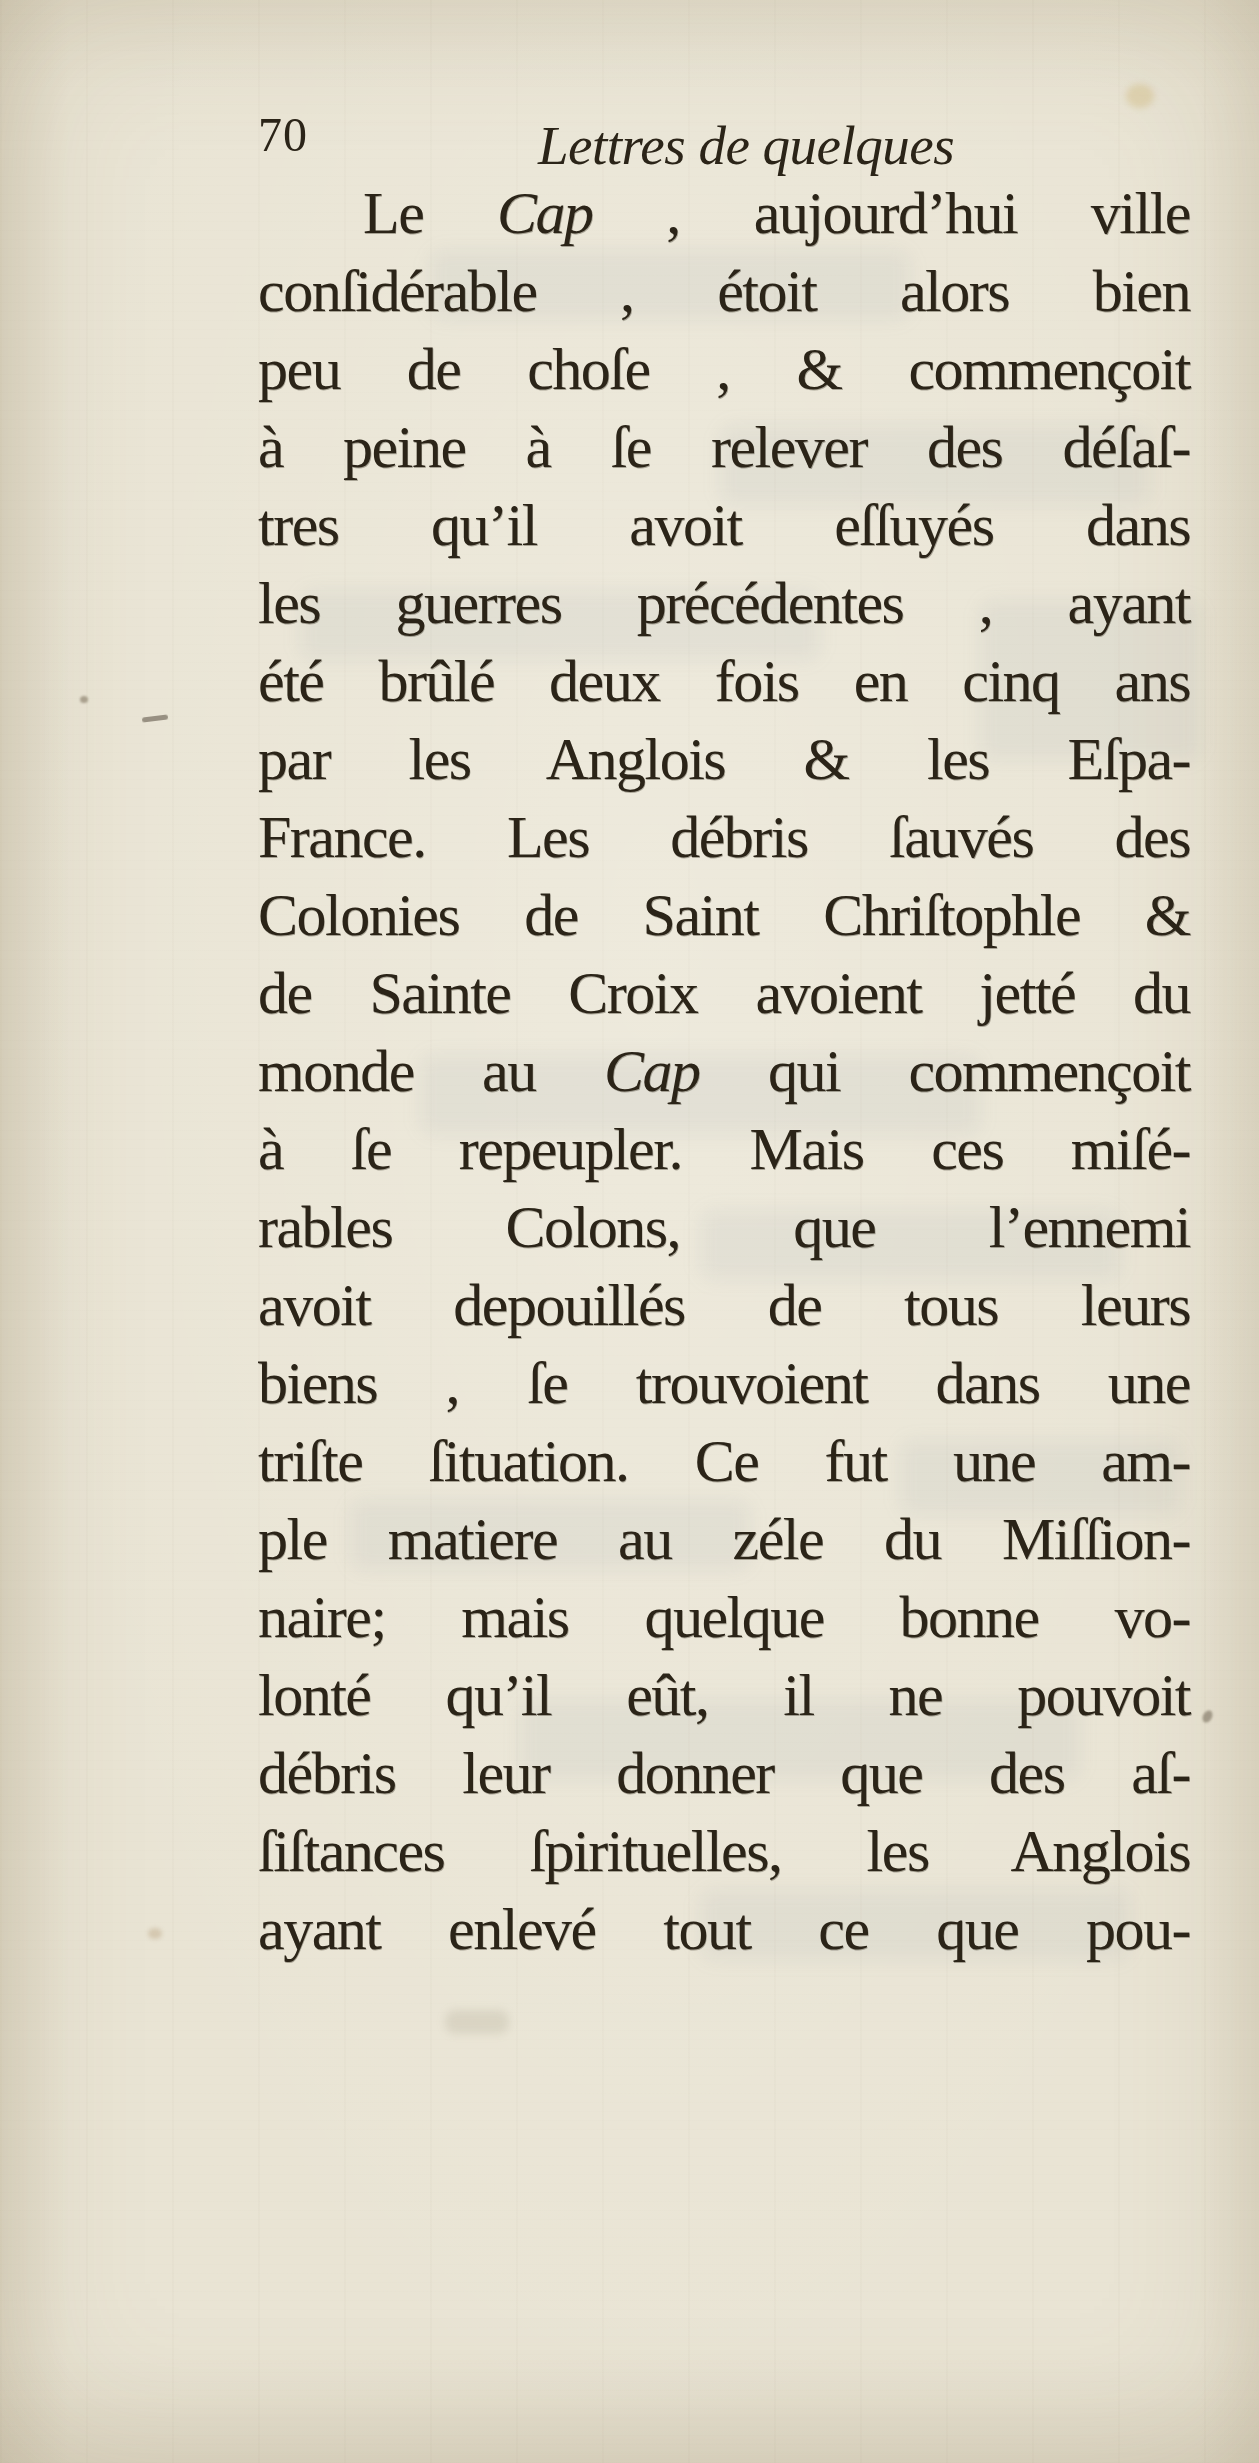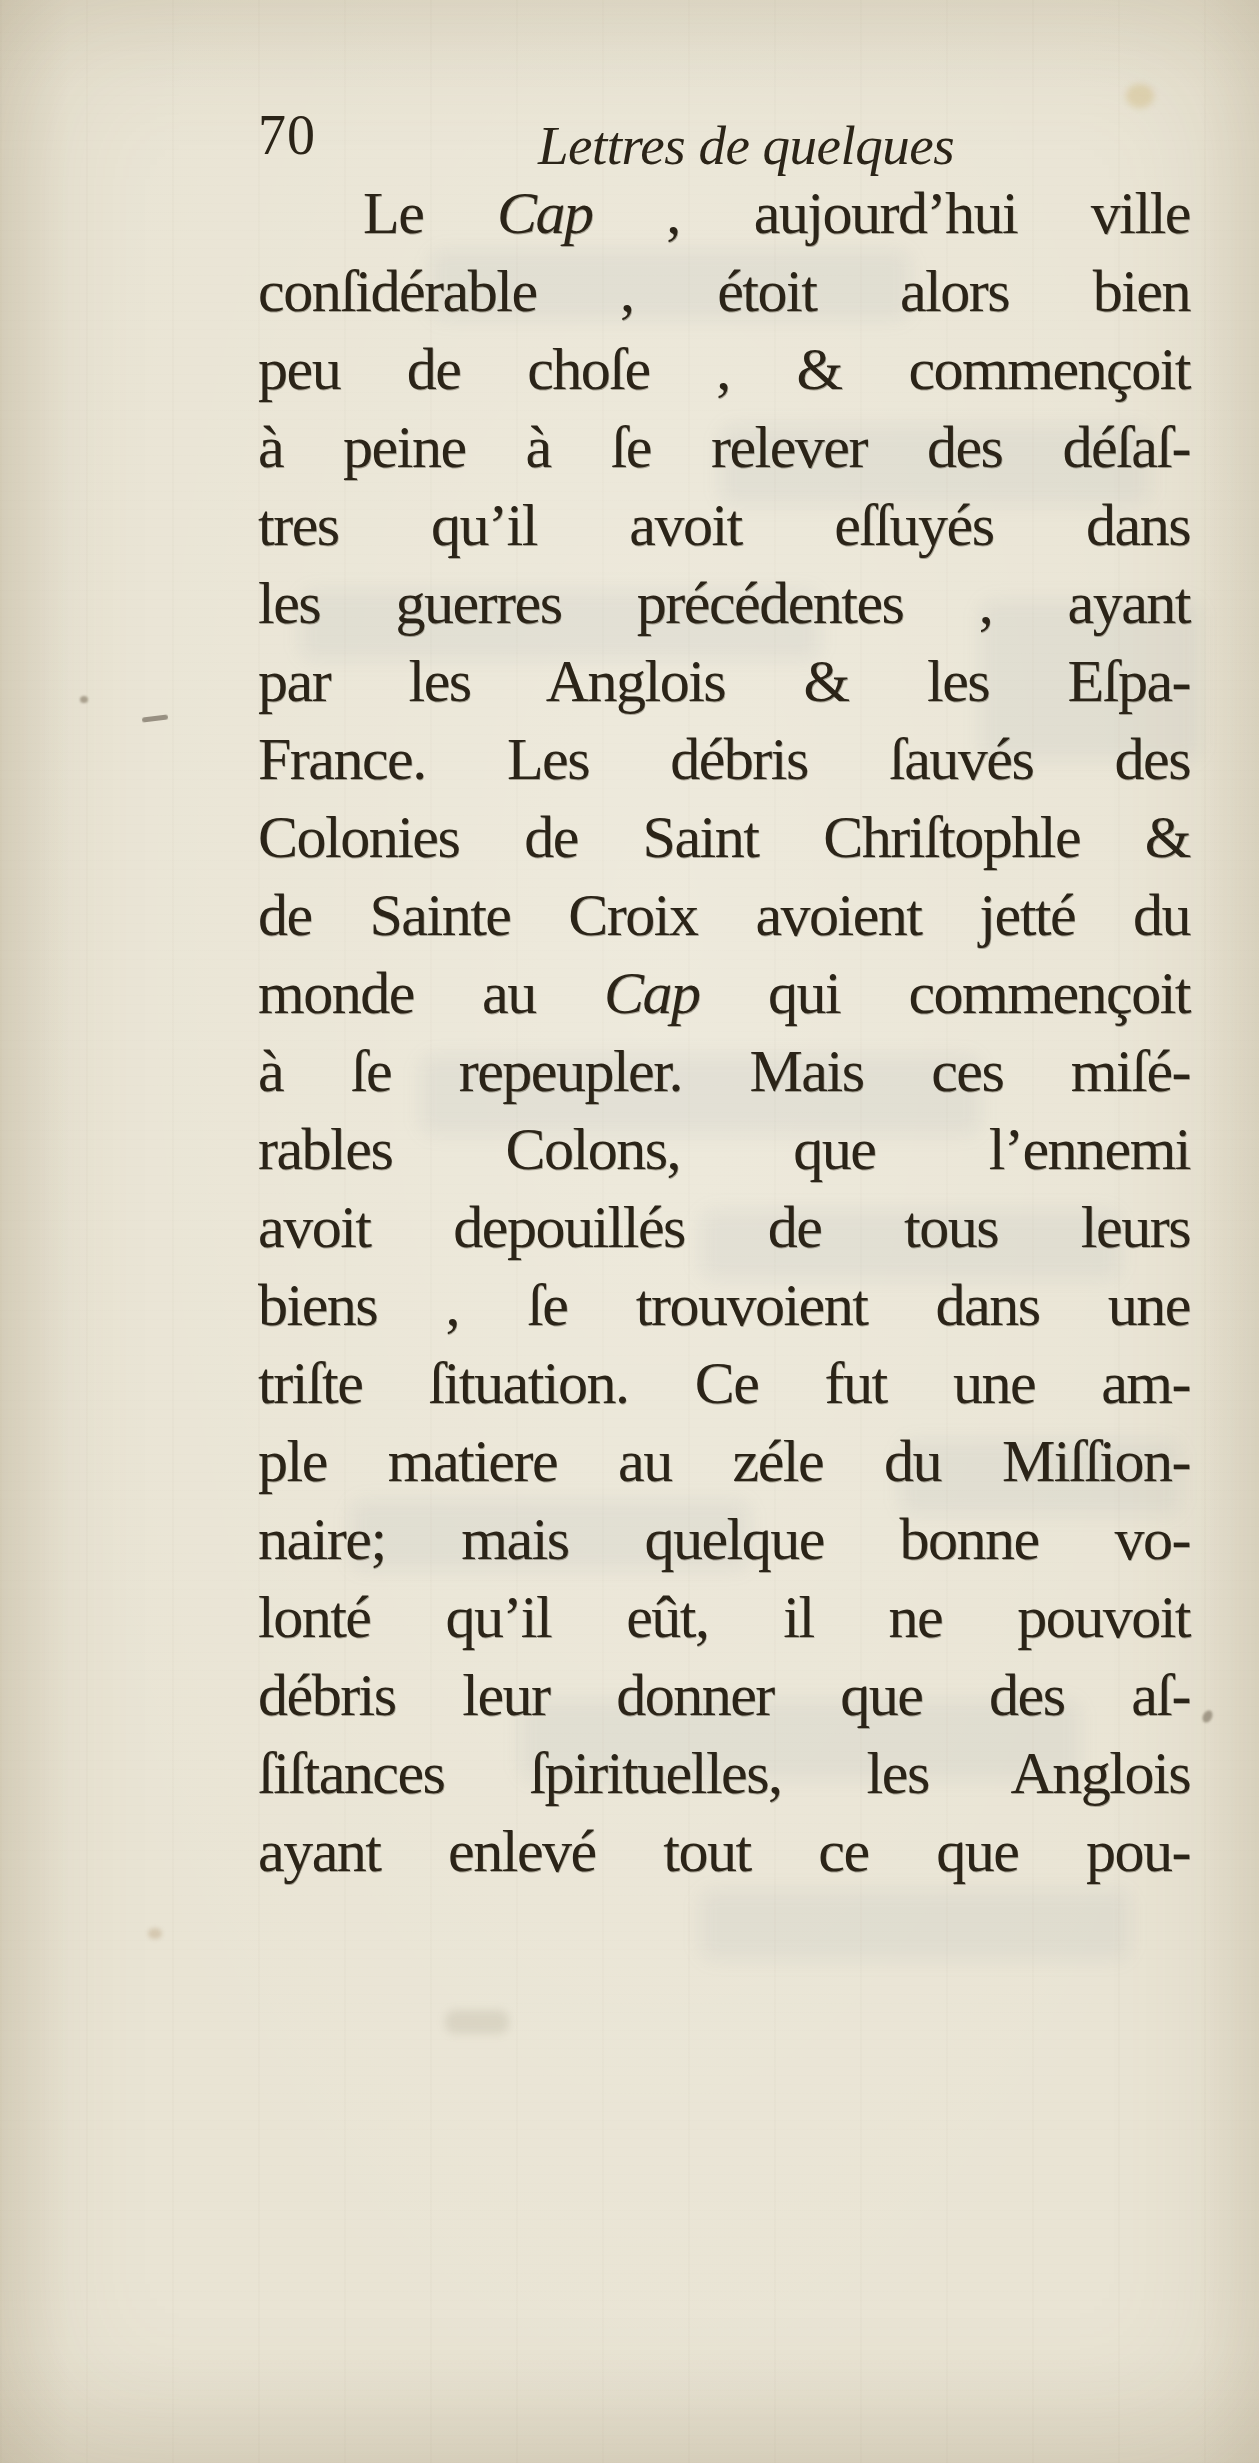--- a/index.html
+++ b/index.html
@@ -39,21 +39,21 @@
     left:258px;top:96px;width:932px;
     color:var(--ink);
   }
   .header-row{
     position:relative;
     height:78px;line-height:78px;
     text-align:center;
   }
   .page-number{
     position:absolute;left:0;top:0;
-    font-size:56px;letter-spacing:1px;
+    font-size:48px;letter-spacing:1px;
     line-height:78px;
   }
   .page-title{
     display:inline-block;
     transform:translateX(22px);
     font-style:italic;
     font-size:55px;letter-spacing:-0.5px;
     white-space:nowrap;
     margin-top:11px;
   }
@@ -100,20 +100,21 @@
     <span class="page-number">70</span>
     <span class="page-title">Lettres de quelques</span>
   </div>
   <div class="body-text">
     <div class="line indent"><span>Le </span><i>Cap</i><span> , aujourd’hui ville</span></div>
     <div class="line">conſidérable , étoit alors bien</div>
     <div class="line">peu de choſe , &amp; commençoit</div>
     <div class="line">à peine à ſe relever des déſaſ-</div>
     <div class="line">tres qu’il avoit eſſuyés dans</div>
     <div class="line">les guerres précédentes , ayant</div>
+    <div class="line">été brûlé deux fois en cinq ans</div>
     <div class="line">par les Anglois &amp; les Eſpa-</div>
     <div class="line">France. Les débris ſauvés des</div>
     <div class="line">Colonies de Saint Chriſtophle &amp;</div>
     <div class="line">de Sainte Croix avoient jetté du</div>
     <div class="line"><span>monde au </span><i>Cap</i><span> qui commençoit</span></div>
     <div class="line">à ſe repeupler. Mais ces miſé-</div>
     <div class="line">rables Colons, que l’ennemi</div>
     <div class="line">avoit depouillés de tous leurs</div>
     <div class="line">biens , ſe trouvoient dans une</div>
     <div class="line">triſte ſituation. Ce fut une am-</div>

